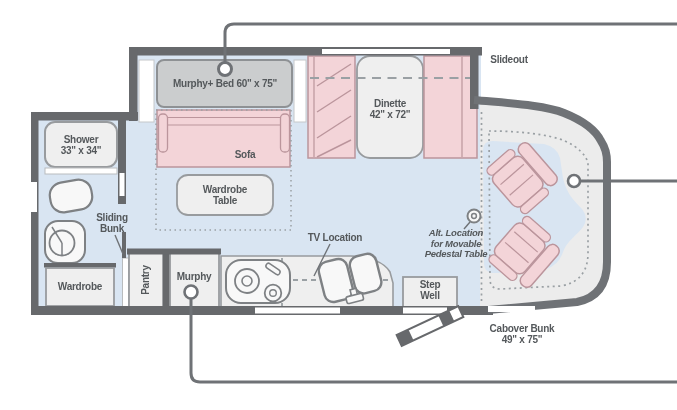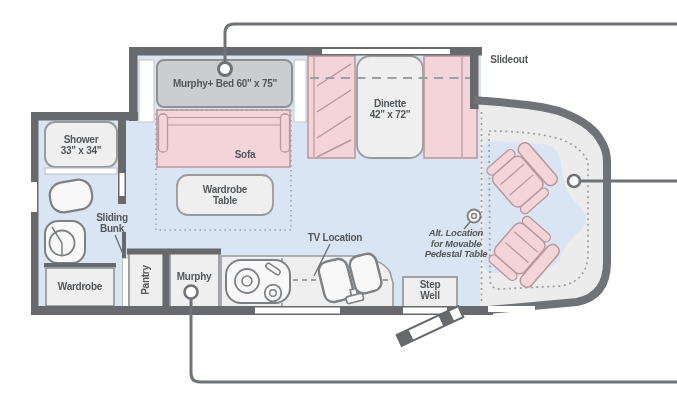--- a/index.html
+++ b/index.html
@@ -185,13 +185,15 @@
 Bunk</div>
   <div class="lbl" style="left:80px;top:287px;">Wardrobe</div>
   <div class="lbl rot" style="left:146px;top:280px;">Pantry</div>
   <div class="lbl" style="left:194px;top:277px;">Murphy</div>
   <div class="lbl" style="left:335px;top:238px;">TV Location</div>
   <div class="lbl" style="left:430px;top:290px;">Step
 Well</div>
   <div class="lbl sm" style="left:456px;top:244px;font-style:italic;">Alt. Location
 for Movable
 Pedestal Table</div>
+  <div class="lbl" style="left:522px;top:334px;">Cabover Bunk
+49" x 75"</div>
 </div>
 
 </body></html>

